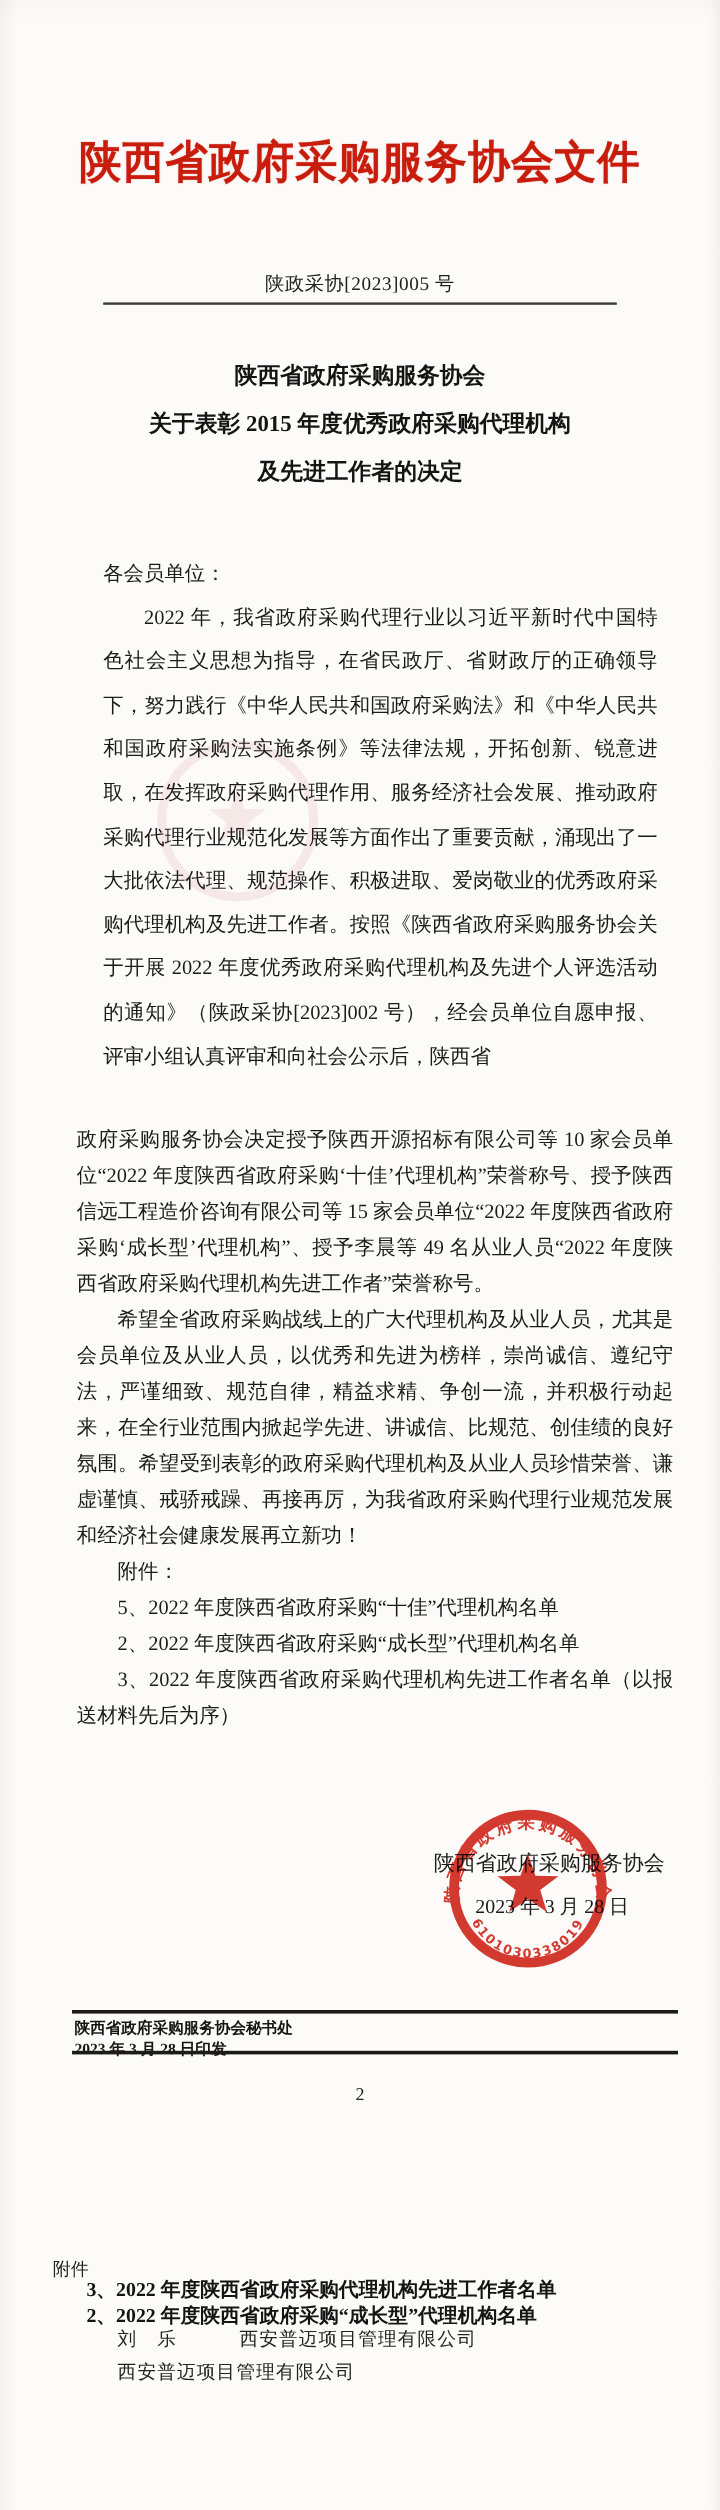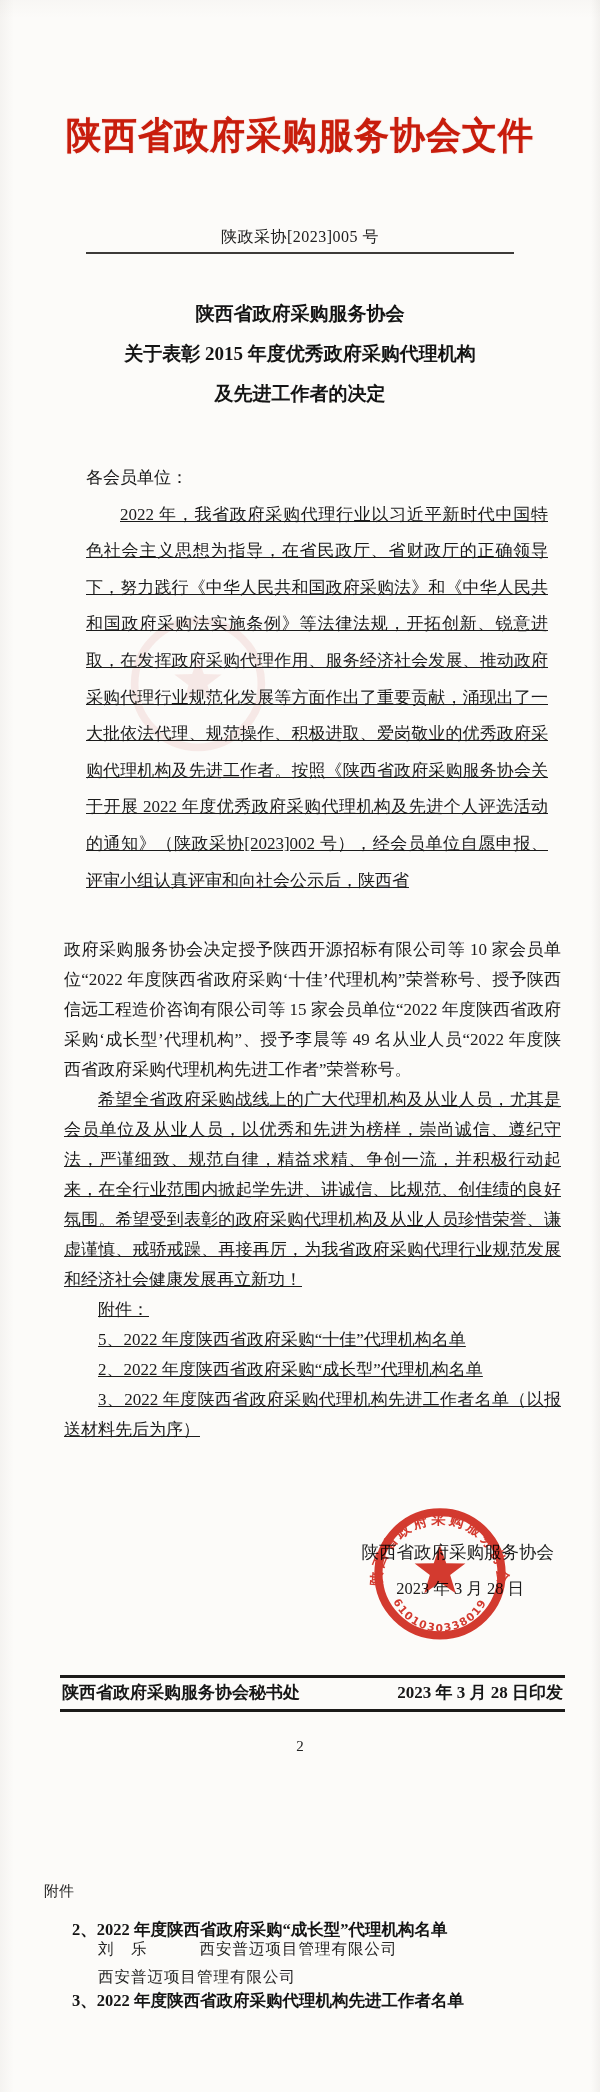--- a/index.html
+++ b/index.html
@@ -18,34 +18,34 @@
     font-size:35px;font-weight:bold;color:#c81d0c;letter-spacing:1px;
     text-shadow:0 0 1px rgba(200,29,12,.55);
     transform:scaleY(1.06);
   }
   .doc-number{top:227px;left:0;right:0;text-align:center;font-size:16px;color:#202020;letter-spacing:.5px;}
   .doc-number-underline{top:252px;left:86px;width:428px;height:2px;background:#3d3b39;}
   .heading{top:294px;left:0;right:0;text-align:center;font-size:19px;font-weight:700;line-height:40px;color:#141414;}
   .body1{top:424px;left:86px;width:462px;font-size:17px;line-height:36.6px;text-align:justify;color:#1b1b1b;margin-top:36px;}
   .body2{top:935px;left:64px;width:497px;font-size:17px;line-height:30px;text-align:justify;color:#1b1b1b;}
   .body1 p,.body2 p{margin:0;}
-  .indent{text-indent:2em;text-decoration:underline;}
+  .indent{text-indent:2em;}
   .sig-name{top:1540px;left:0;right:0;text-align:right;padding-right:46px;font-size:17.5px;color:#1b1b1b;}
   .sig-date{top:1578px;left:0;right:0;text-align:right;padding-right:76px;font-size:16.5px;color:#1b1b1b;}
   .seal{left:363px;top:1506px;opacity:.86;mix-blend-mode:multiply;}
   .ghost-seal{left:126px;top:612px;opacity:.09;}
   .rule{left:60px;width:505px;height:3px;background:#1c1b1a;}
   .rule-top{top:1675px;}
   .rule-bottom{top:1709px;}
-  .footer-row{top:1681px;left:62px;width:501px;display:flex;justify-content:space-between;font-weight:700;font-size:17px;color:#161616;}
+  .footer-row{top:1681px;left:62px;width:501px;display:flex;justify-content:space-between;font-weight:700;font-size:13px;color:#161616;flex-direction:column;}
   .page-number{top:1738px;left:0;right:0;text-align:center;font-size:15px;color:#222;}
   .np-label{top:1882px;left:44px;font-size:15px;color:#242424;}
   .np-title2{top:1919px;left:72px;font-size:16.5px;font-weight:700;color:#141414;}
   .np-company2{top:1967px;left:98px;font-size:15.5px;color:#242424;letter-spacing:1px;}
-  .np-title3{top:1990px;left:72px;font-size:16.5px;font-weight:700;color:#141414;}
+  .np-title3{top:1897px;left:72px;font-size:16.5px;font-weight:700;color:#141414;}
   .np-row3{top:1939px;left:98px;font-size:15.5px;color:#242424;letter-spacing:1px;}
   .np-row3 .company{margin-left:52px;}
 </style>
 </head>
 <body>
 
 <div class="paper">
 
   <svg class="abs ghost-seal" width="144" height="144" viewBox="0 0 150 150">
     <circle cx="75" cy="75" r="66" fill="none" stroke="#c03a30" stroke-width="8"></circle>

